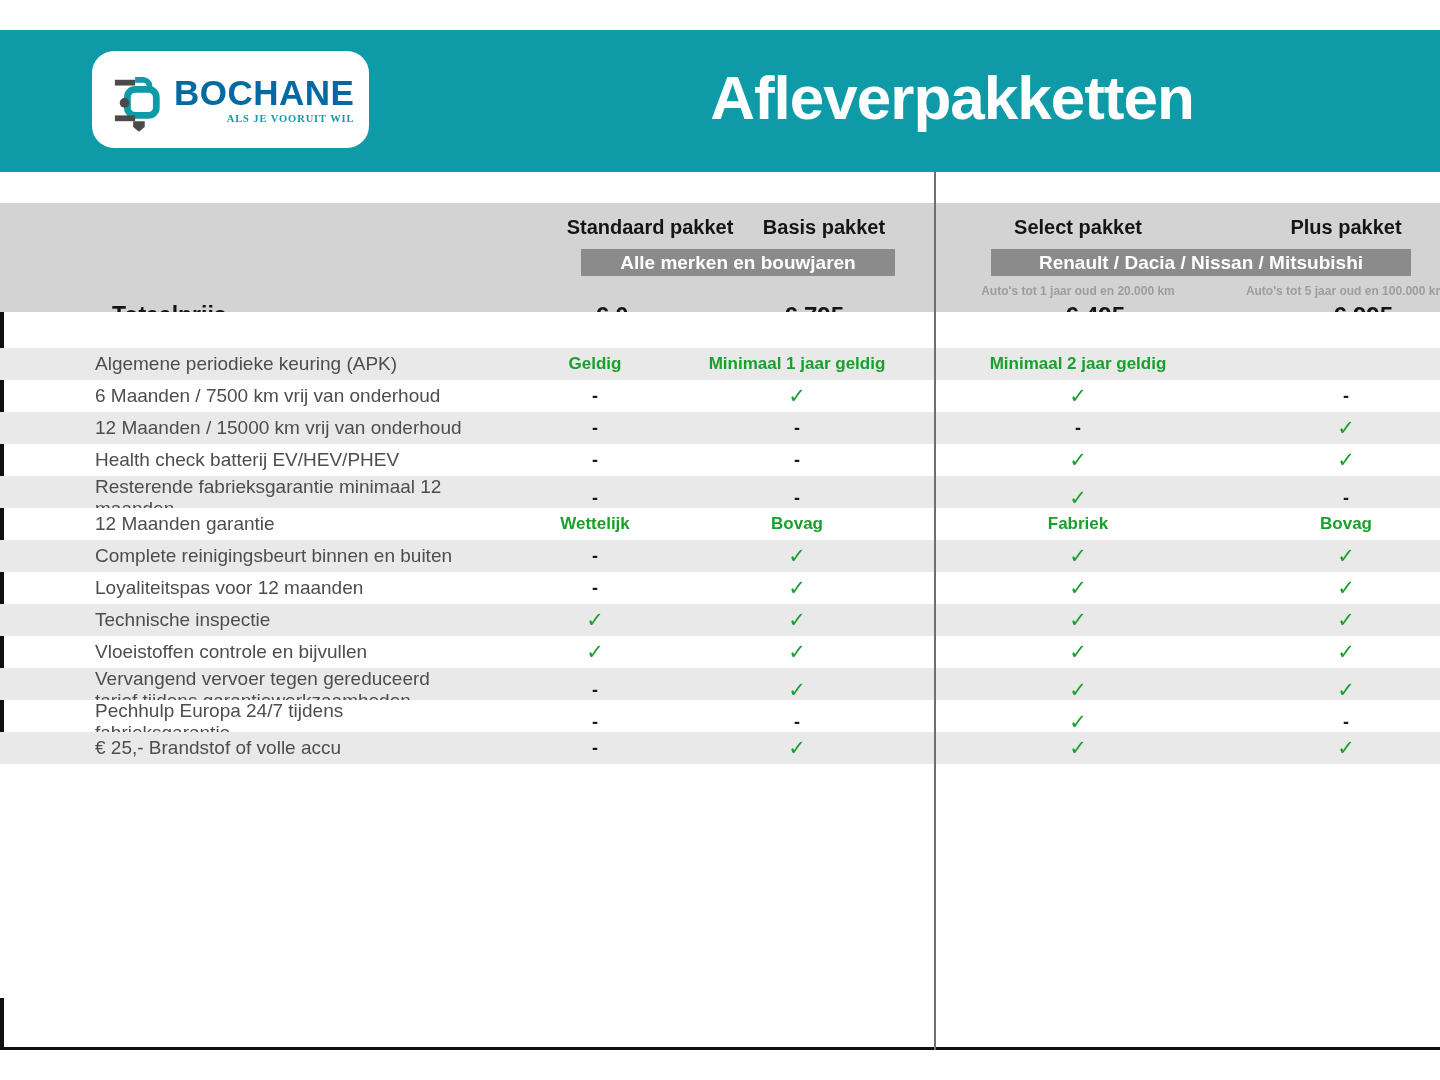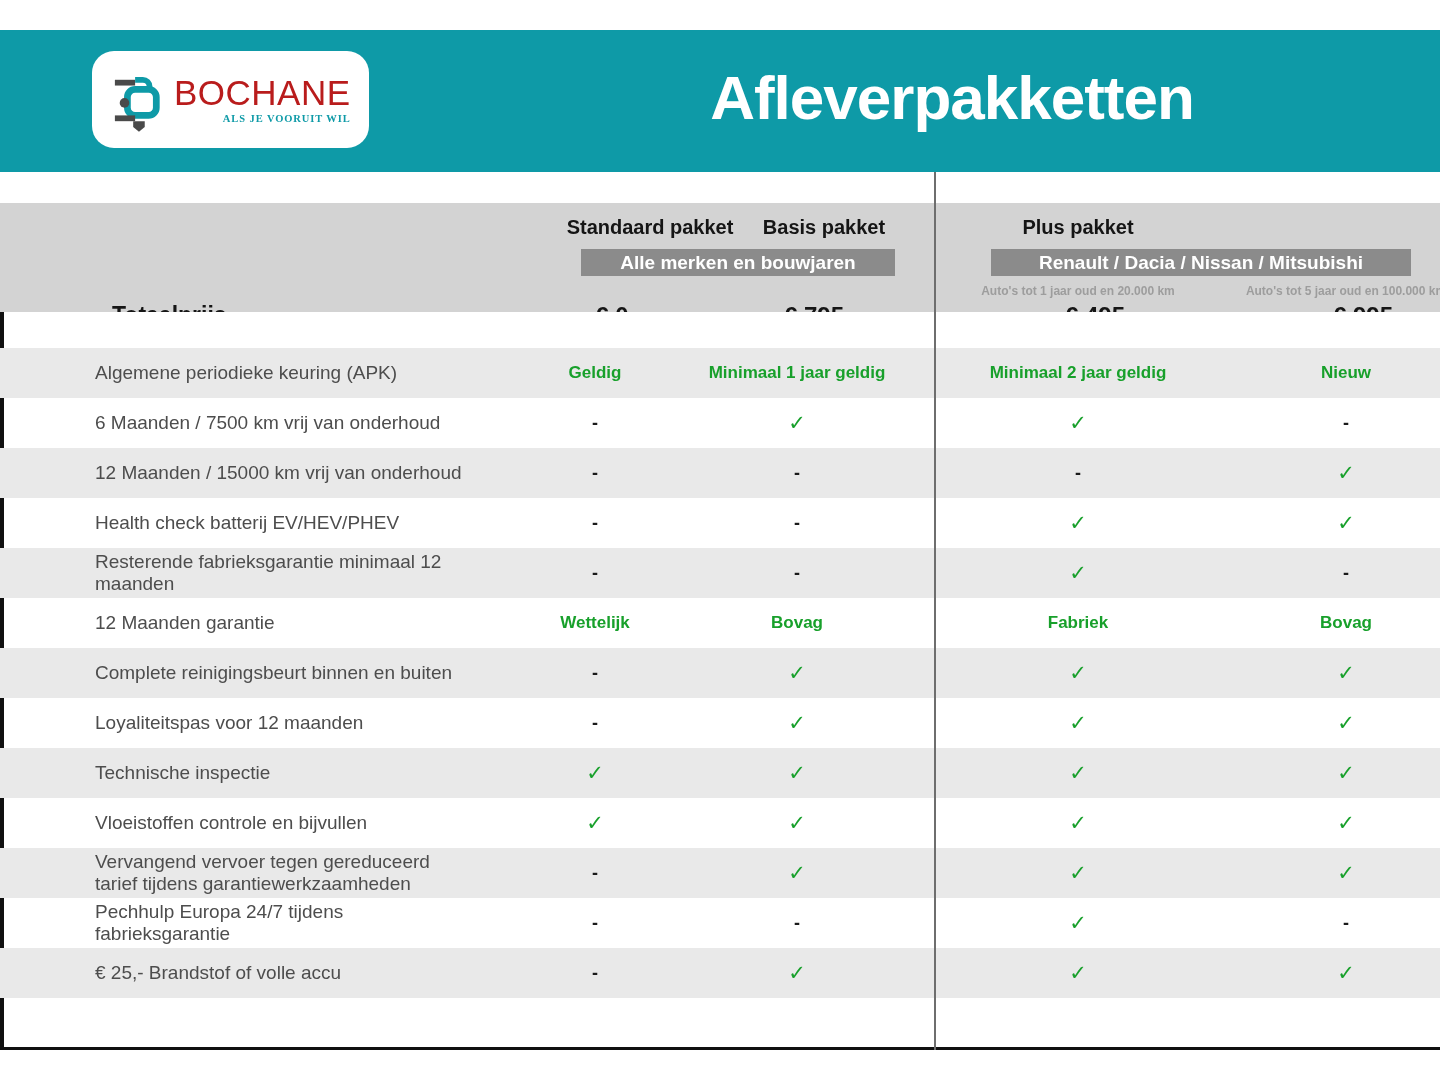--- a/index.html
+++ b/index.html
@@ -17,21 +17,21 @@
     background:#0e9aa7;
   }
   .logo-card {
     position:absolute; left:92px; top:21px; width:277px; height:97px;
     background:#ffffff; border-radius:22px;
     display:flex; align-items:center; padding-left:20px;
   }
   .logo-mark { width:52px; height:64px; flex:0 0 auto; }
   .logo-text { margin-left:10px; }
   .logo-name {
-    font-size:35px; font-weight:400; color:#b91c1c; letter-spacing:0.5px; line-height:1;
+    font-size:35px; font-weight:700; color:#0369a1; letter-spacing:0.5px; line-height:1;
   }
   .logo-tagline {
     font-size:10.5px; font-weight:700; color:#0e9aa7; letter-spacing:0.9px;
     text-align:right; margin-top:3px;font-family:Liberation Serif, serif;
   }
   .page-title {
     position:absolute; left:652px; top:30px; width:600px; height:76px;
     line-height:76px; text-align:center;
     font-size:62px; font-weight:700; color:#ffffff; letter-spacing:-1px;
     white-space:nowrap;
@@ -72,21 +72,21 @@
 
   .prices-row { position:absolute; bottom:6px; left:17px; height:34px; }
   .total-label { font-size:23px; font-weight:700; color:#151515; }
   .pkg-price { font-size:24px; font-weight:700; color:#151515; white-space:nowrap; }
 
   
   .gap-row {
     position:absolute; top:312px; left:0; width:1440px; height:36px; background:#fff;
   }
   .rows { position:absolute; top:348px; left:0; width:1440px; }
-  .row { height:50px; position:relative; }
+  .row { height:32px; position:relative; }
   .row:nth-child(odd)  { background:#e9e9e9; }
   .row:nth-child(even) { background:#ffffff; }
   .row:nth-child(even)::before,
   .gap-row::before,
   .bottom-row::before {
     content:""; position:absolute; left:0; top:0; bottom:0; width:4px; background:#101010;
   }
   .gap-row, .bottom-row { position:absolute; }
 
   .v-check { color:#18a02b; font-size:21px; font-weight:700;
@@ -126,20 +126,21 @@
     </div>
   </div>
   <h1 class="page-title">Afleverpakketten</h1>
 </header>
 
 <section class="pricing-header">
   <div class="names-row grid">
     <div class="cell lbl"></div>
     <div class="cell pkg-name nudge55">Standaard pakket</div>
     <div class="cell pkg-name nudge27">Basis pakket</div>
+    <div class="cell pkg-name">Select pakket</div>
     <div class="cell pkg-name">Plus pakket</div>
   </div>
   <div class="banners-row">
     <div class="banner banner-left">Alle merken en bouwjaren</div>
     <div class="banner banner-right">Renault / Dacia / Nissan / Mitsubishi</div>
   </div>
   <div class="captions-row grid">
     <div class="cell"></div>
     <div class="cell"></div>
     <div class="cell"></div>
@@ -157,21 +158,20 @@
 
 <div class="gap-row"></div>
 
 <div class="rows">
 
   <div class="row grid">
     <div class="cell lbl">Algemene periodieke keuring (APK)</div>
     <div class="cell val v-text">Geldig</div>
     <div class="cell val v-text">Minimaal 1 jaar geldig</div>
     <div class="cell val v-text">Minimaal 2 jaar geldig</div>
-    <div class="cell val v-text">Nieuw</div>
   </div>
 
   <div class="row grid">
     <div class="cell lbl">6 Maanden / 7500 km vrij van onderhoud</div>
     <div class="cell val v-dash">-</div>
     <div class="cell val v-check">✓</div>
     <div class="cell val v-check">✓</div>
     <div class="cell val v-dash">-</div>
   </div>
 

